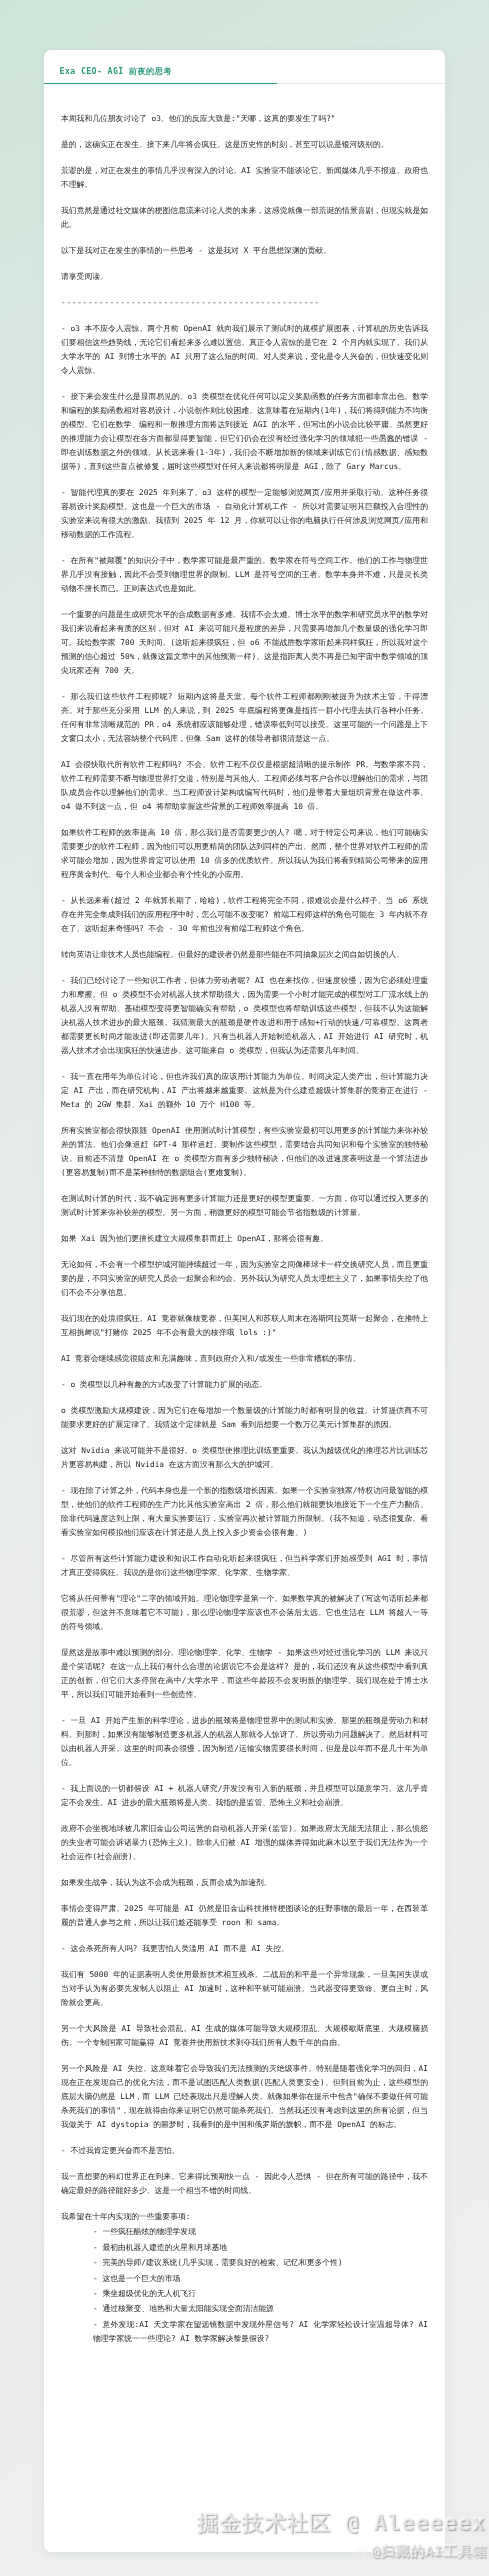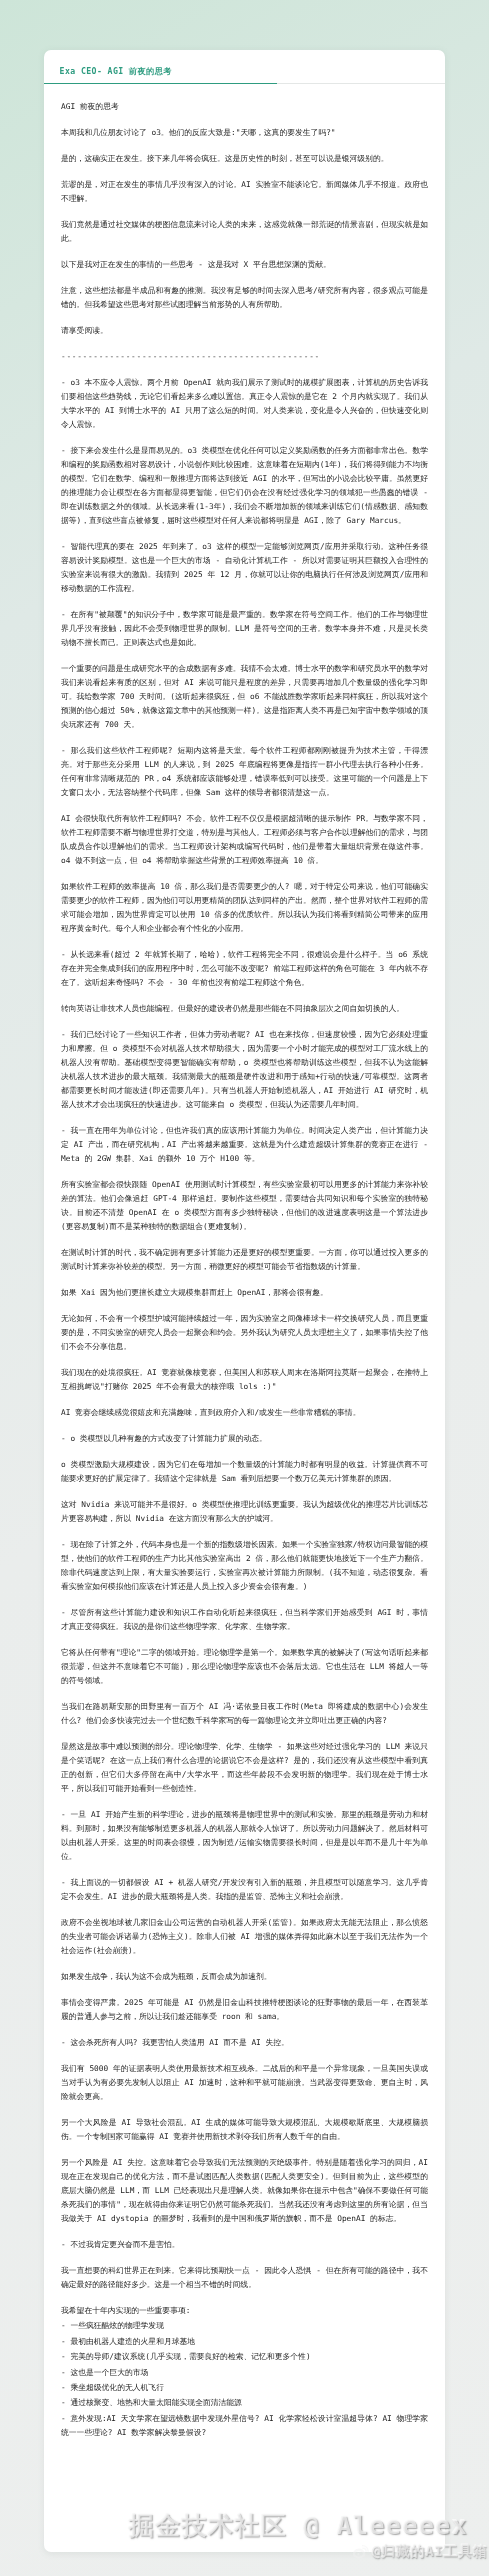--- a/index.html
+++ b/index.html
@@ -44,33 +44,33 @@
   .article {
     padding: 15.6px 17px 21px 17px;
     font-size: 7.8px;
     line-height: 14px;
     color: #1e1e1e;
     text-align: justify;
   }
   .article .title { margin: 0 0 0 0; }
   .article p { margin: 0; }
   .article p.p  { margin-top: 12px; }
-  .article p.li { margin-top: 1.4px; }
+  .article p.li { margin-top: 1.4px; margin-left: 32px; }
   .article p.hr {
     margin-top: 12px;
     color: #3a3a3a;
     letter-spacing: 0.7px;
     white-space: nowrap;
     overflow: hidden;
   }
   .watermark-main {
     position: absolute;
     top: 2509px;
-    right: 21px;
-    font-size: 25px;
+    right: 3px;
+    font-size: 21px;
     font-weight: 700;
     letter-spacing: 1.4px;
     color: rgba(245,245,245,0.72);
     text-shadow: 1.1px 1.1px 1.4px rgba(90,90,90,0.55), -0.7px -0.7px 0.7px rgba(255,255,255,0.75);
     white-space: nowrap;
     user-select: none;
   }
   .watermark-sub {
     position: absolute;
     top: 2543px;
@@ -90,28 +90,26 @@
 </style>
 </head>
 <body>
 
 <div class="card">
   <div class="card-header">
     <span class="tab-label">Exa CEO- AGI 前夜的思考</span>
     <div class="tab-underline"></div>
   </div>
   <div class="article">
-    <p class="title">AGI 前夜的思考</p>
     <div>
         <p class="p">本周我和几位朋友讨论了 o3。他们的反应大致是:"天哪，这真的要发生了吗?"</p>
         <p class="p">是的，这确实正在发生。接下来几年将会疯狂。这是历史性的时刻，甚至可以说是银河级别的。</p>
         <p class="p">荒谬的是，对正在发生的事情几乎没有深入的讨论。AI 实验室不能谈论它。新闻媒体几乎不报道。政府也不理解。</p>
         <p class="p">我们竟然是通过社交媒体的梗图信息流来讨论人类的未来，这感觉就像一部荒诞的情景喜剧，但现实就是如此。</p>
         <p class="p">以下是我对正在发生的事情的一些思考 - 这是我对 X 平台思想深渊的贡献。</p>
-        <p class="p">注意，这些想法都是半成品和有趣的推测。我没有足够的时间去深入思考/研究所有内容，很多观点可能是错的。但我希望这些思考对那些试图理解当前形势的人有所帮助。</p>
         <p class="p">请享受阅读。</p>
         <p class="hr">------------------------------------------------</p>
         <p class="p">- o3 本不应令人震惊。两个月前 OpenAI 就向我们展示了测试时的规模扩展图表，计算机的历史告诉我们要相信这些趋势线，无论它们看起来多么难以置信。真正令人震惊的是它在 2 个月内就实现了。我们从大学水平的 AI 到博士水平的 AI 只用了这么短的时间。对人类来说，变化是令人兴奋的，但快速变化则令人震惊。</p>
         <p class="p">- 接下来会发生什么是显而易见的。o3 类模型在优化任何可以定义奖励函数的任务方面都非常出色。数学和编程的奖励函数相对容易设计，小说创作则比较困难。这意味着在短期内(1年)，我们将得到能力不均衡的模型。它们在数学、编程和一般推理方面将达到接近 AGI 的水平，但写出的小说会比较平庸。虽然更好的推理能力会让模型在各方面都显得更智能，但它们仍会在没有经过强化学习的领域犯一些愚蠢的错误 - 即在训练数据之外的领域。从长远来看(1-3年)，我们会不断增加新的领域来训练它们(情感数据、感知数据等)，直到这些盲点被修复，届时这些模型对任何人来说都将明显是 AGI，除了 Gary Marcus。</p>
         <p class="p">- 智能代理真的要在 2025 年到来了。o3 这样的模型一定能够浏览网页/应用并采取行动。这种任务很容易设计奖励模型。这也是一个巨大的市场 - 自动化计算机工作 - 所以对需要证明其巨额投入合理性的实验室来说有很大的激励。我猜到 2025 年 12 月，你就可以让你的电脑执行任何涉及浏览网页/应用和移动数据的工作流程。</p>
         <p class="p">- 在所有"被颠覆"的知识分子中，数学家可能是最严重的。数学家在符号空间工作。他们的工作与物理世界几乎没有接触，因此不会受到物理世界的限制。LLM 是符号空间的王者。数学本身并不难，只是灵长类动物不擅长而已。正则表达式也是如此。</p>
         <p class="p">一个重要的问题是生成研究水平的合成数据有多难。我猜不会太难。博士水平的数学和研究员水平的数学对我们来说看起来有质的区别，但对 AI 来说可能只是程度的差异，只需要再增加几个数量级的强化学习即可。我给数学家 700 天时间。(这听起来很疯狂，但 o6 不能战胜数学家听起来同样疯狂，所以我对这个预测的信心超过 50%，就像这篇文章中的其他预测一样)。这是指距离人类不再是已知宇宙中数学领域的顶尖玩家还有 700 天。</p>
         <p class="p">- 那么我们这些软件工程师呢? 短期内这将是天堂。每个软件工程师都刚刚被提升为技术主管，干得漂亮。对于那些充分采用 LLM 的人来说，到 2025 年底编程将更像是指挥一群小代理去执行各种小任务。任何有非常清晰规范的 PR，o4 系统都应该能够处理，错误率低到可以接受。这里可能的一个问题是上下文窗口太小，无法容纳整个代码库，但像 Sam 这样的领导者都很清楚这一点。</p>
         <p class="p">AI 会很快取代所有软件工程师吗? 不会。软件工程不仅仅是根据超清晰的提示制作 PR。与数学家不同，软件工程师需要不断与物理世界打交道，特别是与其他人。工程师必须与客户合作以理解他们的需求，与团队成员合作以理解他们的需求。当工程师设计架构或编写代码时，他们是带着大量组织背景在做这件事。o4 做不到这一点，但 o4 将帮助掌握这些背景的工程师效率提高 10 倍。</p>
         <p class="p">如果软件工程师的效率提高 10 倍，那么我们是否需要更少的人? 嗯，对于特定公司来说，他们可能确实需要更少的软件工程师，因为他们可以用更精简的团队达到同样的产出。然而，整个世界对软件工程师的需求可能会增加，因为世界肯定可以使用 10 倍多的优质软件。所以我认为我们将看到精简公司带来的应用程序黄金时代。每个人和企业都会有个性化的小应用。</p>
@@ -124,21 +122,20 @@
         <p class="p">如果 Xai 因为他们更擅长建立大规模集群而赶上 OpenAI，那将会很有趣。</p>
         <p class="p">无论如何，不会有一个模型护城河能持续超过一年，因为实验室之间像棒球卡一样交换研究人员，而且更重要的是，不同实验室的研究人员会一起聚会和约会。另外我认为研究人员太理想主义了，如果事情失控了他们不会不分享信息。</p>
         <p class="p">我们现在的处境很疯狂。AI 竞赛就像核竞赛，但美国人和苏联人周末在洛斯阿拉莫斯一起聚会，在推特上互相挑衅说"打赌你 2025 年不会有最大的核弹哦 lols :)"</p>
         <p class="p">AI 竞赛会继续感觉很嬉皮和充满趣味，直到政府介入和/或发生一些非常糟糕的事情。</p>
         <p class="p">- o 类模型以几种有趣的方式改变了计算能力扩展的动态。</p>
         <p class="p">o 类模型激励大规模建设，因为它们在每增加一个数量级的计算能力时都有明显的收益。计算提供商不可能要求更好的扩展定律了。我猜这个定律就是 Sam 看到后想要一个数万亿美元计算集群的原因。</p>
         <p class="p">这对 Nvidia 来说可能并不是很好。o 类模型使推理比训练更重要。我认为超级优化的推理芯片比训练芯片更容易构建，所以 Nvidia 在这方面没有那么大的护城河。</p>
         <p class="p">- 现在除了计算之外，代码本身也是一个新的指数级增长因素。如果一个实验室独家/特权访问最智能的模型，使他们的软件工程师的生产力比其他实验室高出 2 倍，那么他们就能更快地接近下一个生产力翻倍。除非代码速度达到上限，有大量实验要运行，实验室再次被计算能力所限制。(我不知道，动态很复杂。看看实验室如何模拟他们应该在计算还是人员上投入多少资金会很有趣。)</p>
         <p class="p">- 尽管所有这些计算能力建设和知识工作自动化听起来很疯狂，但当科学家们开始感受到 AGI 时，事情才真正变得疯狂。我说的是你们这些物理学家、化学家、生物学家。</p>
         <p class="p">它将从任何带有"理论"二字的领域开始。理论物理学是第一个。如果数学真的被解决了(写这句话听起来都很荒谬，但这并不意味着它不可能)，那么理论物理学应该也不会落后太远。它也生活在 LLM 将超人一等的符号领域。</p>
-        <p class="p">当我们在路易斯安那的田野里有一百万个 AI 冯·诺依曼日夜工作时(Meta 即将建成的数据中心)会发生什么? 他们会多快读完过去一个世纪数千科学家写的每一篇物理论文并立即吐出更正确的内容?</p>
         <p class="p">显然这是故事中难以预测的部分。理论物理学、化学、生物学 - 如果这些对经过强化学习的 LLM 来说只是个笑话呢? 在这一点上我们有什么合理的论据说它不会是这样? 是的，我们还没有从这些模型中看到真正的创新，但它们大多停留在高中/大学水平，而这些年龄段不会发明新的物理学。我们现在处于博士水平，所以我们可能开始看到一些创造性。</p>
         <p class="p">- 一旦 AI 开始产生新的科学理论，进步的瓶颈将是物理世界中的测试和实验。那里的瓶颈是劳动力和材料。到那时，如果没有能够制造更多机器人的机器人那就令人惊讶了。所以劳动力问题解决了。然后材料可以由机器人开采。这里的时间表会很慢，因为制造/运输实物需要很长时间，但是是以年而不是几十年为单位。</p>
         <p class="p">- 我上面说的一切都假设 AI + 机器人研究/开发没有引入新的瓶颈，并且模型可以随意学习。这几乎肯定不会发生。AI 进步的最大瓶颈将是人类。我指的是监管、恐怖主义和社会崩溃。</p>
         <p class="p">政府不会坐视地球被几家旧金山公司运营的自动机器人开采(监管)。如果政府太无能无法阻止，那么愤怒的失业者可能会诉诸暴力(恐怖主义)。除非人们被 AI 增强的媒体弄得如此麻木以至于我们无法作为一个社会运作(社会崩溃)。</p>
         <p class="p">如果发生战争，我认为这不会成为瓶颈，反而会成为加速剂。</p>
         <p class="p">事情会变得严肃。2025 年可能是 AI 仍然是旧金山科技推特梗图谈论的狂野事物的最后一年，在西装革履的普通人参与之前，所以让我们趁还能享受 roon 和 sama。</p>
         <p class="p">- 这会杀死所有人吗? 我更害怕人类滥用 AI 而不是 AI 失控。</p>
         <p class="p">我们有 5000 年的证据表明人类使用最新技术相互残杀。二战后的和平是一个异常现象，一旦美国失误或当对手认为有必要先发制人以阻止 AI 加速时，这种和平就可能崩溃。当武器变得更致命、更自主时，风险就会更高。</p>
         <p class="p">另一个大风险是 AI 导致社会混乱。AI 生成的媒体可能导致大规模混乱、大规模歇斯底里、大规模脑损伤。一个专制国家可能赢得 AI 竞赛并使用新技术剥夺我们所有人数千年的自由。</p>
         <p class="p">另一个风险是 AI 失控。这意味着它会导致我们无法预测的灭绝级事件。特别是随着强化学习的回归，AI 现在正在发现自己的优化方法，而不是试图匹配人类数据(匹配人类更安全)。但到目前为止，这些模型的底层大脑仍然是 LLM，而 LLM 已经表现出只是理解人类。就像如果你在提示中包含"确保不要做任何可能杀死我们的事情"，现在就得由你来证明它仍然可能杀死我们。当然我还没有考虑到这里的所有论据，但当我做关于 AI dystopia 的噩梦时，我看到的是中国和俄罗斯的旗帜，而不是 OpenAI 的标志。</p>

